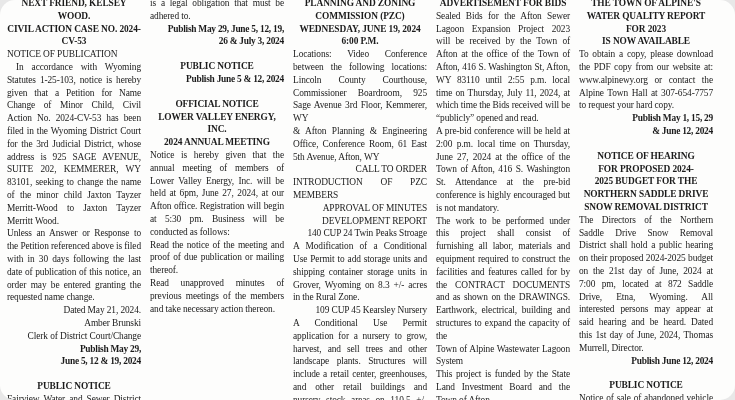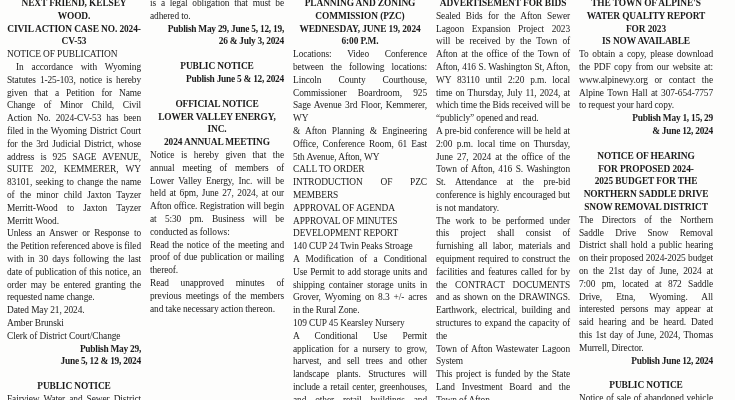--- a/index.html
+++ b/index.html
@@ -4,20 +4,21 @@
 <style>
   html, body { margin: 0; padding: 0; background: #e8e8e8; }
   .page {
     position: relative;
     width: 735px;
     height: 400px;
     background: #fdfdfc;
     overflow: hidden;
     font-family: "Liberation Serif", serif;
     color: #1b1b1b;
+    border-radius: 15px;
   }
   .cols {
     display: flex;
     gap: 9px;
     padding-left: 7px;
     margin-top: -3px;
   }
   .col {
     flex: none;
     width: 134px;
@@ -27,21 +28,21 @@
   }
   .blk { margin: 0; }
   .heading {
     font-weight: bold;
     text-align: center;
     white-space: pre-line;
   }
   .center { text-align: left; }
   .para { text-align: justify; text-justify: inter-word; }
   .para.indent { text-indent: 9px; }
-  .line { text-align: left; }
+  .line { text-align: right; }
   .publish {
     font-weight: bold;
     text-align: right;
     white-space: pre-line;
     letter-spacing: -0.25px;
   }
   .gap { height: 12px; }
 </style>
 </head>
 <body>
@@ -82,34 +83,33 @@
       </div>
       <div class="col">
         <div class="blk heading">PLANNING AND ZONING
 COMMISSION (PZC)
 WEDNESDAY, JUNE 19, 2024
 6:00 P.M.</div>
         <div class="blk para">Locations: Video Conference between the following locations: Lincoln County Courthouse, Commissioner Boardroom, 925 Sage Avenue 3rd Floor, Kemmerer, WY</div>
         <div class="blk para">&amp; Afton Planning &amp; Engineering Office, Conference Room, 61 East 5th Avenue, Afton, WY</div>
         <div class="blk line">CALL TO ORDER</div>
         <div class="blk para">INTRODUCTION OF PZC MEMBERS</div>
-        <div class="blk line">APPROVAL OF AGENDA</div>
         <div class="blk line">APPROVAL OF MINUTES</div>
         <div class="blk line">DEVELOPMENT REPORT</div>
         <div class="blk line">140 CUP 24 Twin Peaks Stroage</div>
         <div class="blk para">A Modification of a Conditional Use Permit to add storage units and shipping container storage units in Grover, Wyoming on 8.3 +/- acres in the Rural Zone.</div>
         <div class="blk line">109 CUP 45 Kearsley Nursery</div>
         <div class="blk para">A Conditional Use Permit application for a nursery to grow, harvest, and sell trees and other landscape plants. Structures will include a retail center, greenhouses, and other retail buildings and nursery stock areas on 110.5 +/- acres in the Rural</div>
       </div>
       <div class="col">
         <div class="blk heading">ADVERTISEMENT FOR BIDS</div>
-        <div class="blk para">Sealed Bids for the Afton Sewer Lagoon Expansion Project 2023 will be received by the Town of Afton at the office of the Town of Afton, 416 S. Washington St, Afton, WY 83110 until 2:20 p.m. local time on Thursday, July 11, 2024, at which time the Bids received will be “publicly” opened and read.</div>
+        <div class="blk para">Sealed Bids for the Afton Sewer Lagoon Expansion Project 2023 will be received by the Town of Afton at the office of the Town of Afton, 416 S. Washington St, Afton, WY 83110 until 2:55 p.m. local time on Thursday, July 11, 2024, at which time the Bids received will be “publicly” opened and read.</div>
         <div class="blk para">A pre-bid conference will be held at 2:00 p.m. local time on Thursday, June 27, 2024 at the office of the Town of Afton, 416 S. Washington St. Attendance at the pre-bid conference is highly encouraged but is not mandatory.</div>
         <div class="blk para">The work to be performed under this project shall consist of furnishing all labor, materials and equipment required to construct the facilities and features called for by the CONTRACT DOCUMENTS and as shown on the DRAWINGS. Earthwork, electrical, building and structures to expand the capacity of the</div>
-        <div class="blk para">Town of Afton Wastewater Lagoon System</div>
+        <div class="blk para">Town of Alpine Wastewater Lagoon System</div>
         <div class="blk para">This project is funded by the State Land Investment Board and the Town of Afton .</div>
       </div>
       <div class="col">
         <div class="blk heading">THE TOWN OF ALPINE'S
 WATER QUALITY REPORT
 FOR 2023
 IS NOW AVAILABLE</div>
         <div class="blk para">To obtain a copy, please download the PDF copy from our website at: www.alpinewy.org or contact the Alpine Town Hall at 307-654-7757 to request your hard copy.</div>
         <div class="blk publish">Publish May 1, 15, 29
 &amp; June 12, 2024</div>

